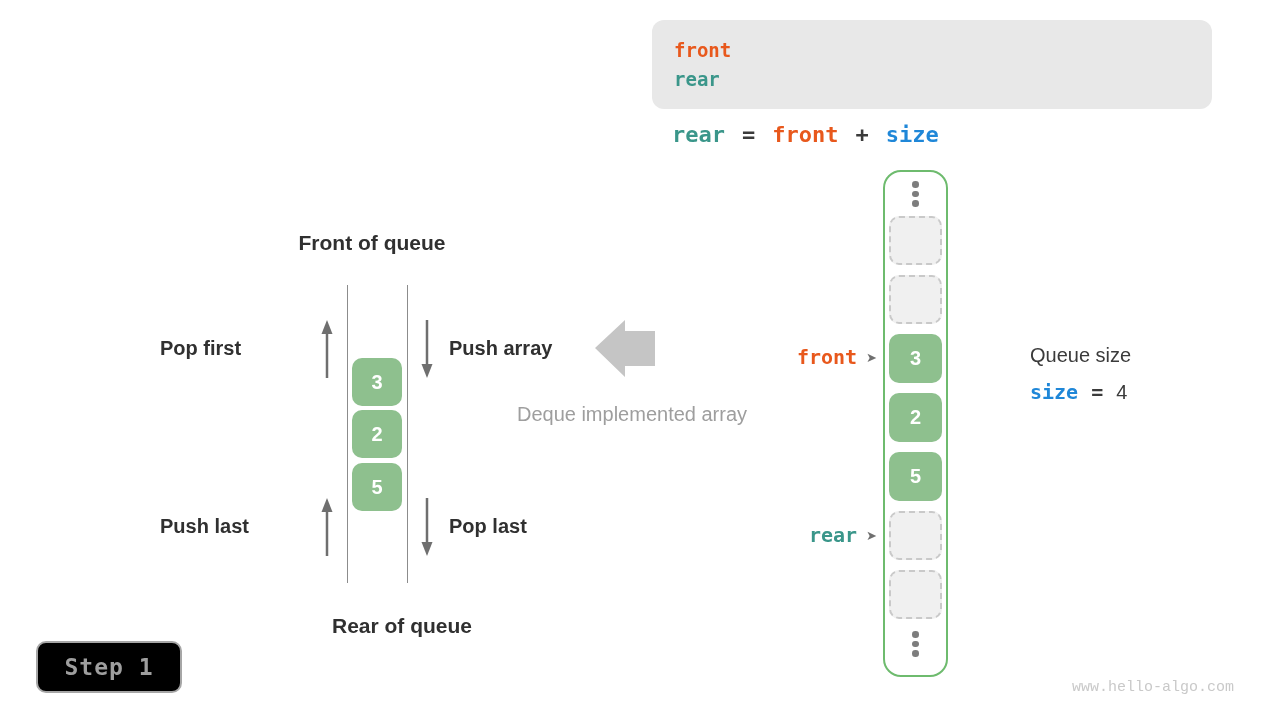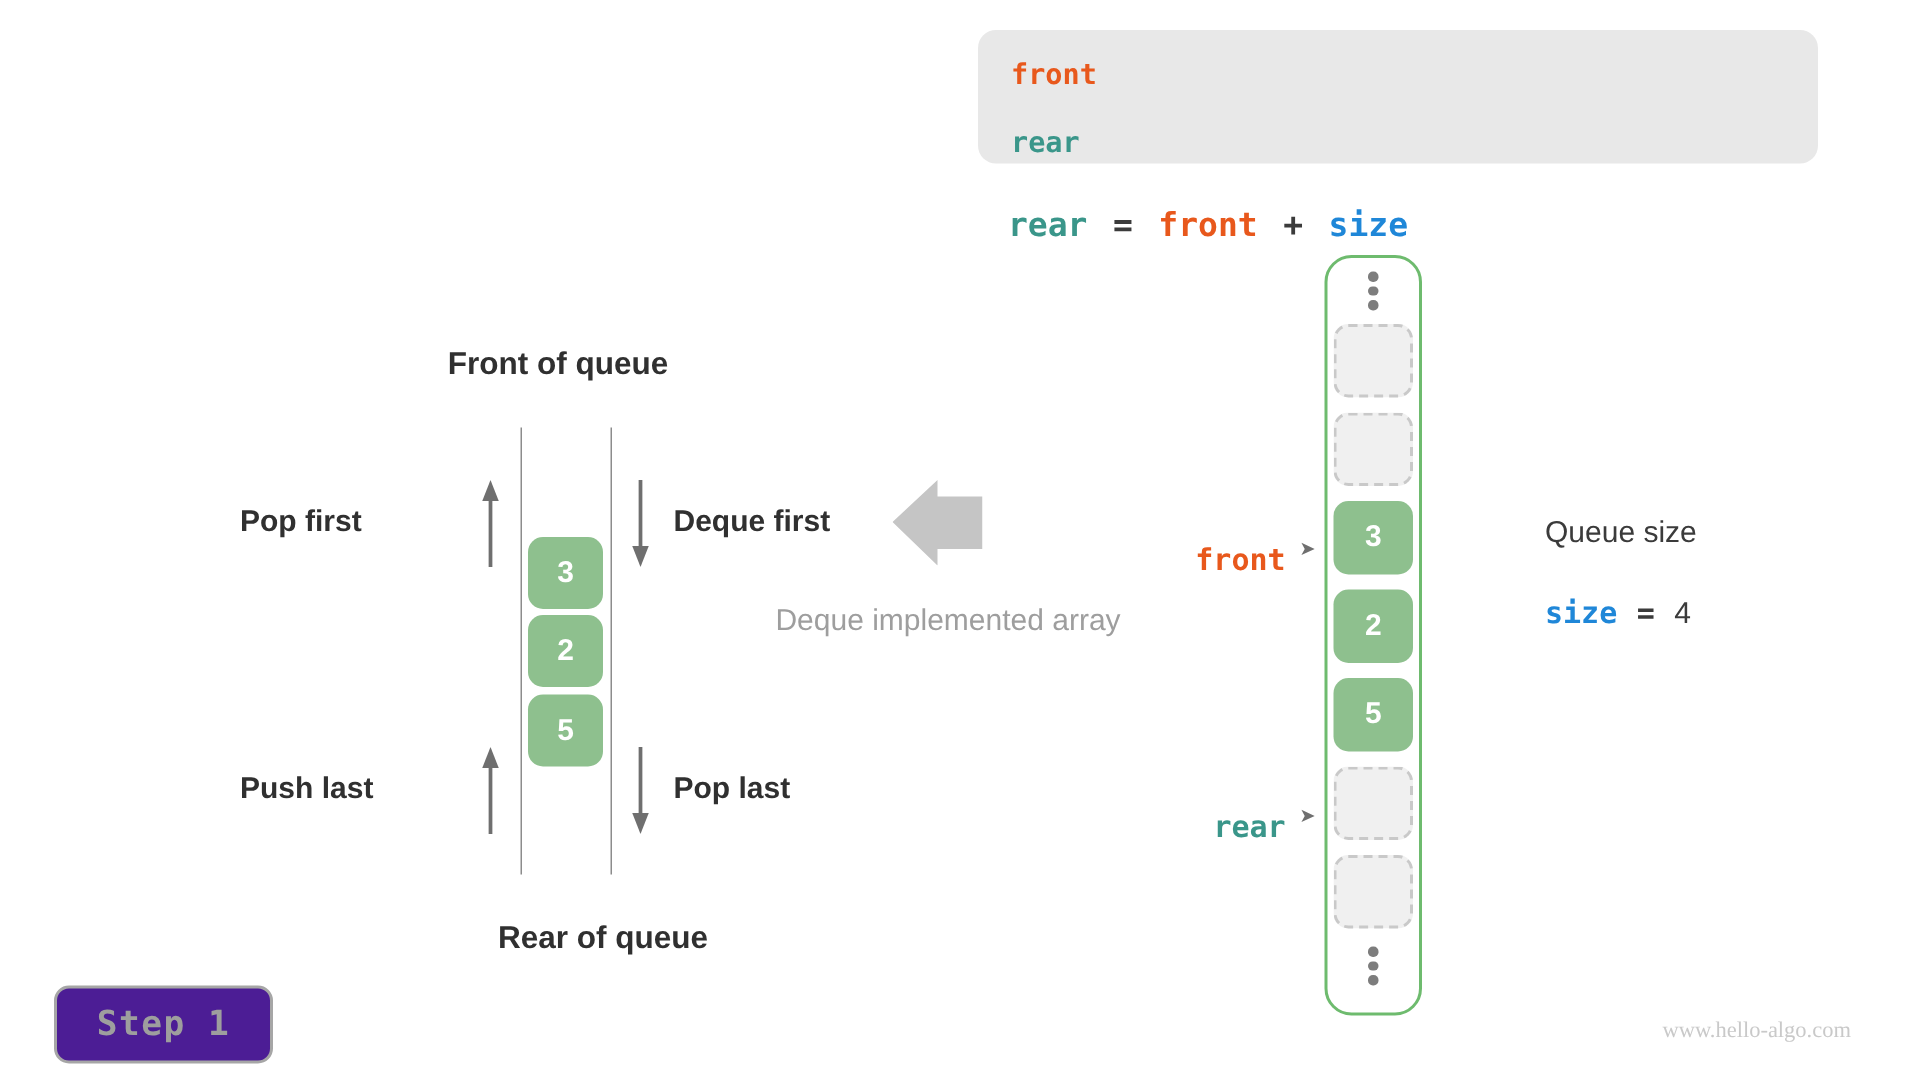--- a/index.html
+++ b/index.html
@@ -8,21 +8,21 @@
     --arrow-gray:#6F6F6F; --green-fill:#8EC08E; --green-border:#6EBB6E;
     --dashed-border:#C9C9C9; --dashed-fill:#F0F0F0; --box-bg:#E8E8E8;
     --channel-line:#8C8C8C; --step-border:#A6A6A6; --step-text:#9E9E9E;
     --watermark:#C9C9C9; --dots:#7D7D7D;
   }
   *{margin:0;padding:0;box-sizing:border-box;}
   html,body{width:1280px;height:720px;}
   body{position:relative;background:#ffffff;overflow:hidden;
        font-family:"Liberation Sans",sans-serif;color:var(--dark);}
   .abs{position:absolute;}
-  .mono{font-family:"DejaVu Sans Mono",monospace;font-weight:bold;margin-top:16px;}
+  .mono{font-family:"DejaVu Sans Mono",monospace;font-weight:bold;}
   .sans-bold{font-weight:bold;color:var(--label-dark);font-size:20px;}
 
   
   .info-box{left:652px;top:20px;width:560px;height:89px;background:var(--box-bg);
             border-radius:12px;display:flex;flex-direction:column;justify-content:center;
             gap:7px;padding-left:22px;}
   .info-row{display:flex;align-items:baseline;gap:13px;font-size:19px;color:var(--dark);}
   .kw{font-size:19px;}
   .kw-front{color:var(--orange);}
   .kw-rear{color:var(--teal);}
@@ -51,24 +51,24 @@
   .pointer-row{left:762px;width:115px;display:flex;justify-content:flex-end;align-items:center;gap:9px;}
   .pointer-row .ptr{font-size:20px;}
   .ptr-arrow{color:var(--arrow-gray);font-size:13px;line-height:1;}
 
   
   .qsize-title{left:1030px;top:344px;font-size:20px;color:var(--dark);}
   .qsize-row{left:1030px;top:380px;display:flex;gap:13px;align-items:baseline;font-size:20px;}
 
   
   .step-badge{left:36px;top:641px;width:146px;height:52px;border:2px solid var(--step-border);
-              border-radius:10px;background:#4c1d95;display:flex;align-items:center;justify-content:center;
+              border-radius:10px;background:#000000;display:flex;align-items:center;justify-content:center;
               font-size:23px;color:var(--step-text);letter-spacing:1px;}
 
-  .watermark{right:46px;top:679px;font-family:Liberation Serif, serif;
+  .watermark{right:46px;top:679px;font-family:Liberation Mono, monospace;
              font-size:15px;color:var(--watermark);}
   svg{display:block;}
 </style>
 </head>
 <body>
 
 <div class="abs info-box">
   <div class="info-row">
     <span class="mono kw kw-front">front</span>
   </div>
@@ -105,21 +105,21 @@
 <svg class="abs" style="left:317px;top:496px;" width="20" height="62" viewBox="0 0 20 62">
   <line x1="10" y1="60" x2="10" y2="13" stroke="#6F6F6F" stroke-width="2.5"></line>
   <polygon points="10,2 4.5,16 15.5,16" fill="#6F6F6F"></polygon>
 </svg>
 <svg class="abs" style="left:417px;top:496px;" width="20" height="62" viewBox="0 0 20 62">
   <line x1="10" y1="2" x2="10" y2="49" stroke="#6F6F6F" stroke-width="2.5"></line>
   <polygon points="10,60 4.5,46 15.5,46" fill="#6F6F6F"></polygon>
 </svg>
 
 <div class="abs sans-bold side-label-right" style="left:160px;top:337px;">Pop first</div>
-<div class="abs sans-bold" style="left:449px;top:337px;">Deque first</div>
+<div class="abs sans-bold" style="left:449px;top:337px;">Push array</div>
 <div class="abs sans-bold side-label-right" style="left:160px;top:515px;">Push last</div>
 <div class="abs sans-bold" style="left:449px;top:515px;">Pop last</div>
 
 <div class="abs sans-bold" style="left:272px;top:614px;width:200px;text-align:right;font-size:21px;">Rear of queue</div>
 
 <svg class="abs" style="left:595px;top:320px;" width="60" height="57" viewBox="0 0 60 57">
   <polygon points="60,11 30,11 30,0 0,28 30,57 30,46 60,46" fill="#C5C5C5"></polygon>
 </svg>
 <div class="abs caption" style="top:400px;">
   <div>Deque implemented array</div>

